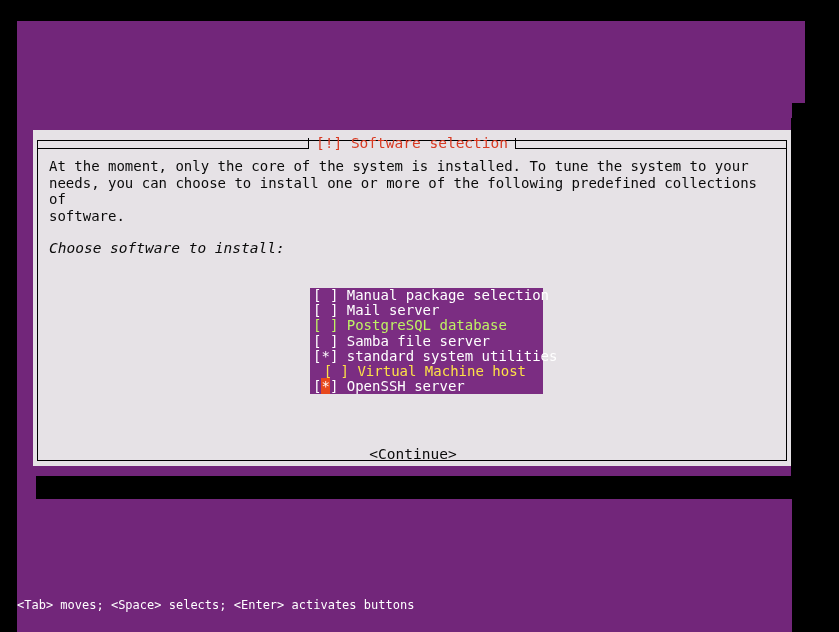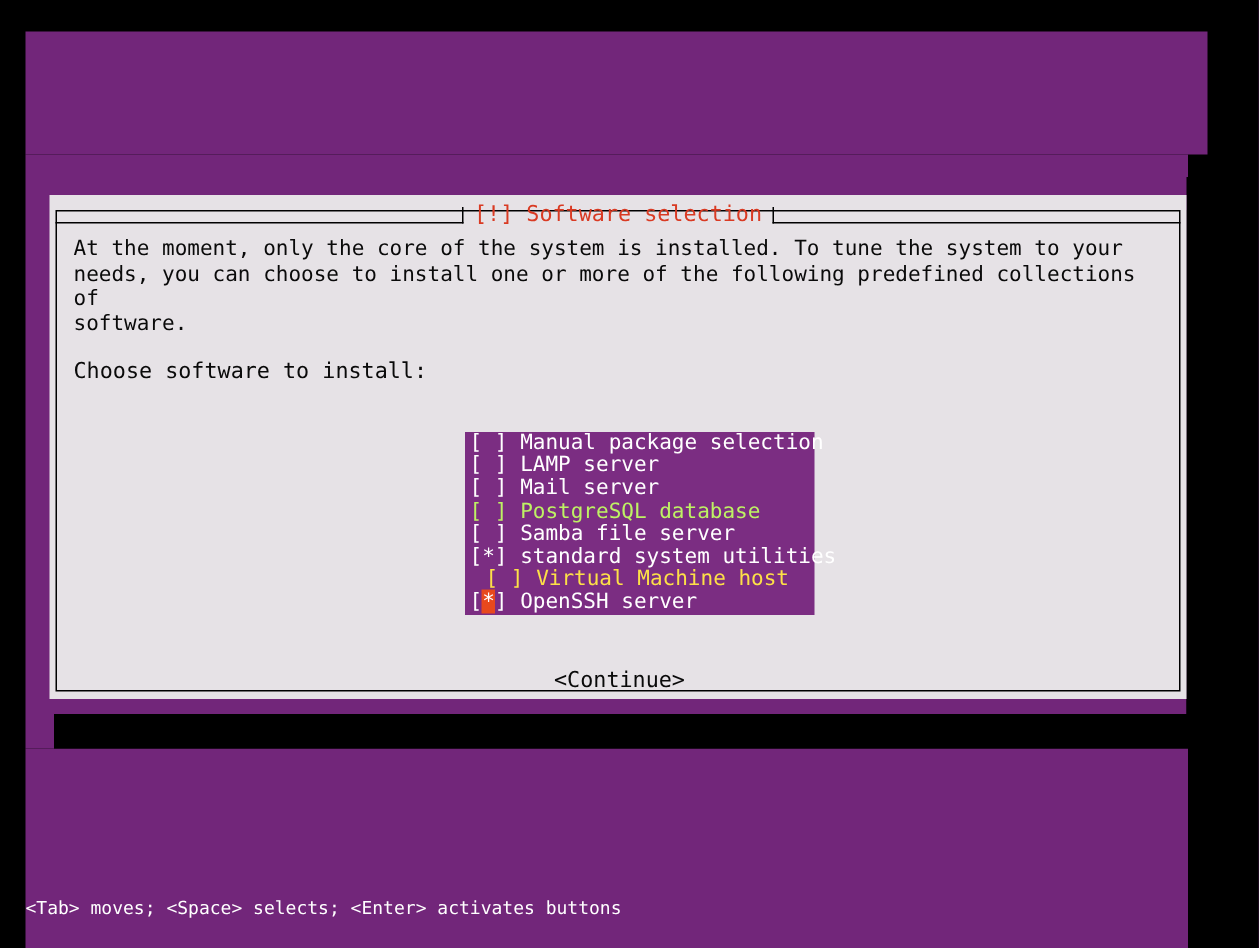--- a/index.html
+++ b/index.html
@@ -148,20 +148,21 @@
     line-height: 16.5px;
     color: #0a0a0a;
   }
   .prompt {
     margin: 0;
     padding-top: 16px;
     white-space: pre;
     font-size: 14.5px;
     line-height: 16.5px;
     color: #0a0a0a;
+    font-style: italic;
   }
 
   
   .listbox {
     position: absolute;
     left: 261px;
     top: 130px;
     width: 233px;
     background: #7b2d82;
     padding: 0;
@@ -245,21 +246,20 @@
     </div>
 
     <div class="dialog-body">
       <p class="para">At the moment, only the core of the system is installed. To tune the system to your
 needs, you can choose to install one or more of the following predefined collections of
 software.</p>
       <p class="prompt">Choose software to install:</p>
 
       <div class="listbox" id="listbox" style="background: rgb(123, 45, 130);">
           <div class="list-item" style="color: rgb(255, 255, 255);"><span class="cb-open">[</span><span class="cb-mark"> </span><span class="cb-close">]</span> <span class="label">Manual package selection</span></div>
-          <div class="list-item" style="color: rgb(255, 255, 255);"><span class="cb-open">[</span><span class="cb-mark"> </span><span class="cb-close">]</span> <span class="label">LAMP server</span></div>
           <div class="list-item" style="color: rgb(255, 255, 255);"><span class="cb-open">[</span><span class="cb-mark"> </span><span class="cb-close">]</span> <span class="label">Mail server</span></div>
           <div class="list-item" style="color: #bef264;"><span class="cb-open">[</span><span class="cb-mark"> </span><span class="cb-close">]</span> <span class="label">PostgreSQL database</span></div>
           <div class="list-item" style="color: rgb(255, 255, 255);"><span class="cb-open">[</span><span class="cb-mark"> </span><span class="cb-close">]</span> <span class="label">Samba file server</span></div>
           <div class="list-item" style="color: rgb(255, 255, 255);"><span class="cb-open">[</span><span class="cb-mark">*</span><span class="cb-close">]</span> <span class="label">standard system utilities</span></div>
           <div class="list-item" style="color: #fde047; text-align: right;"><span class="cb-open">[</span><span class="cb-mark"> </span><span class="cb-close">]</span> <span class="label">Virtual Machine host</span></div>
           <div class="list-item cursor" style="color: rgb(255, 255, 255);"><span class="cb-open">[</span><span class="cb-mark" style="background: rgb(232, 73, 29);">*</span><span class="cb-close">]</span> <span class="label">OpenSSH server</span></div>
         </div>
 
       <div class="continue-row">
         <button class="continue-btn">&lt;Continue&gt;</button>

